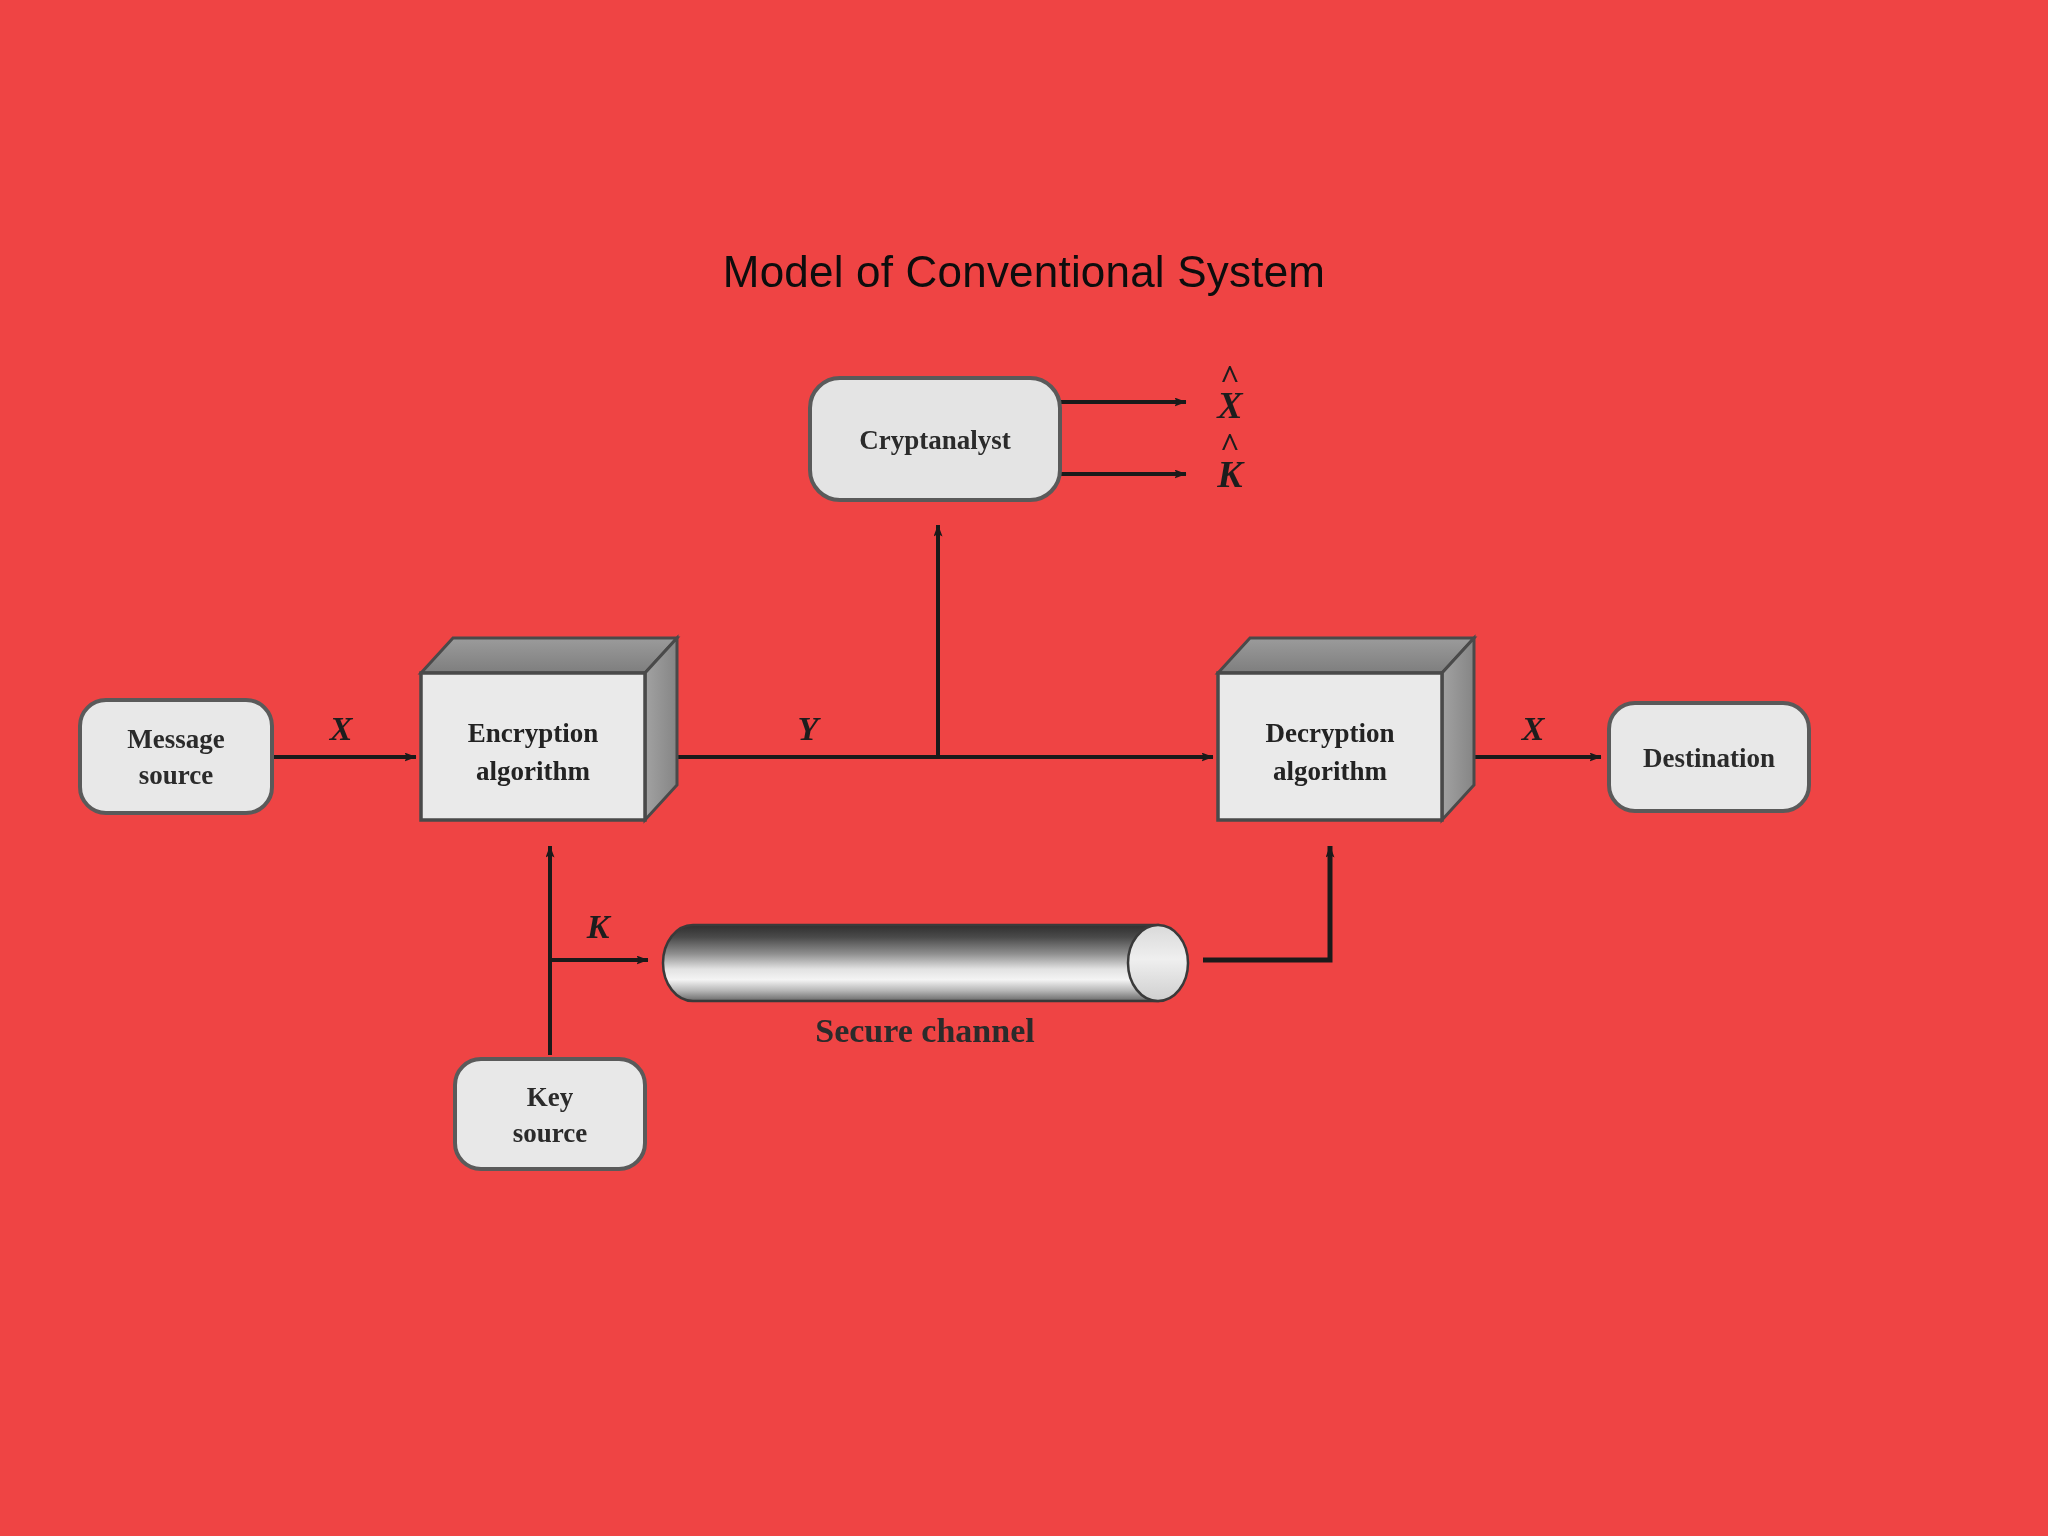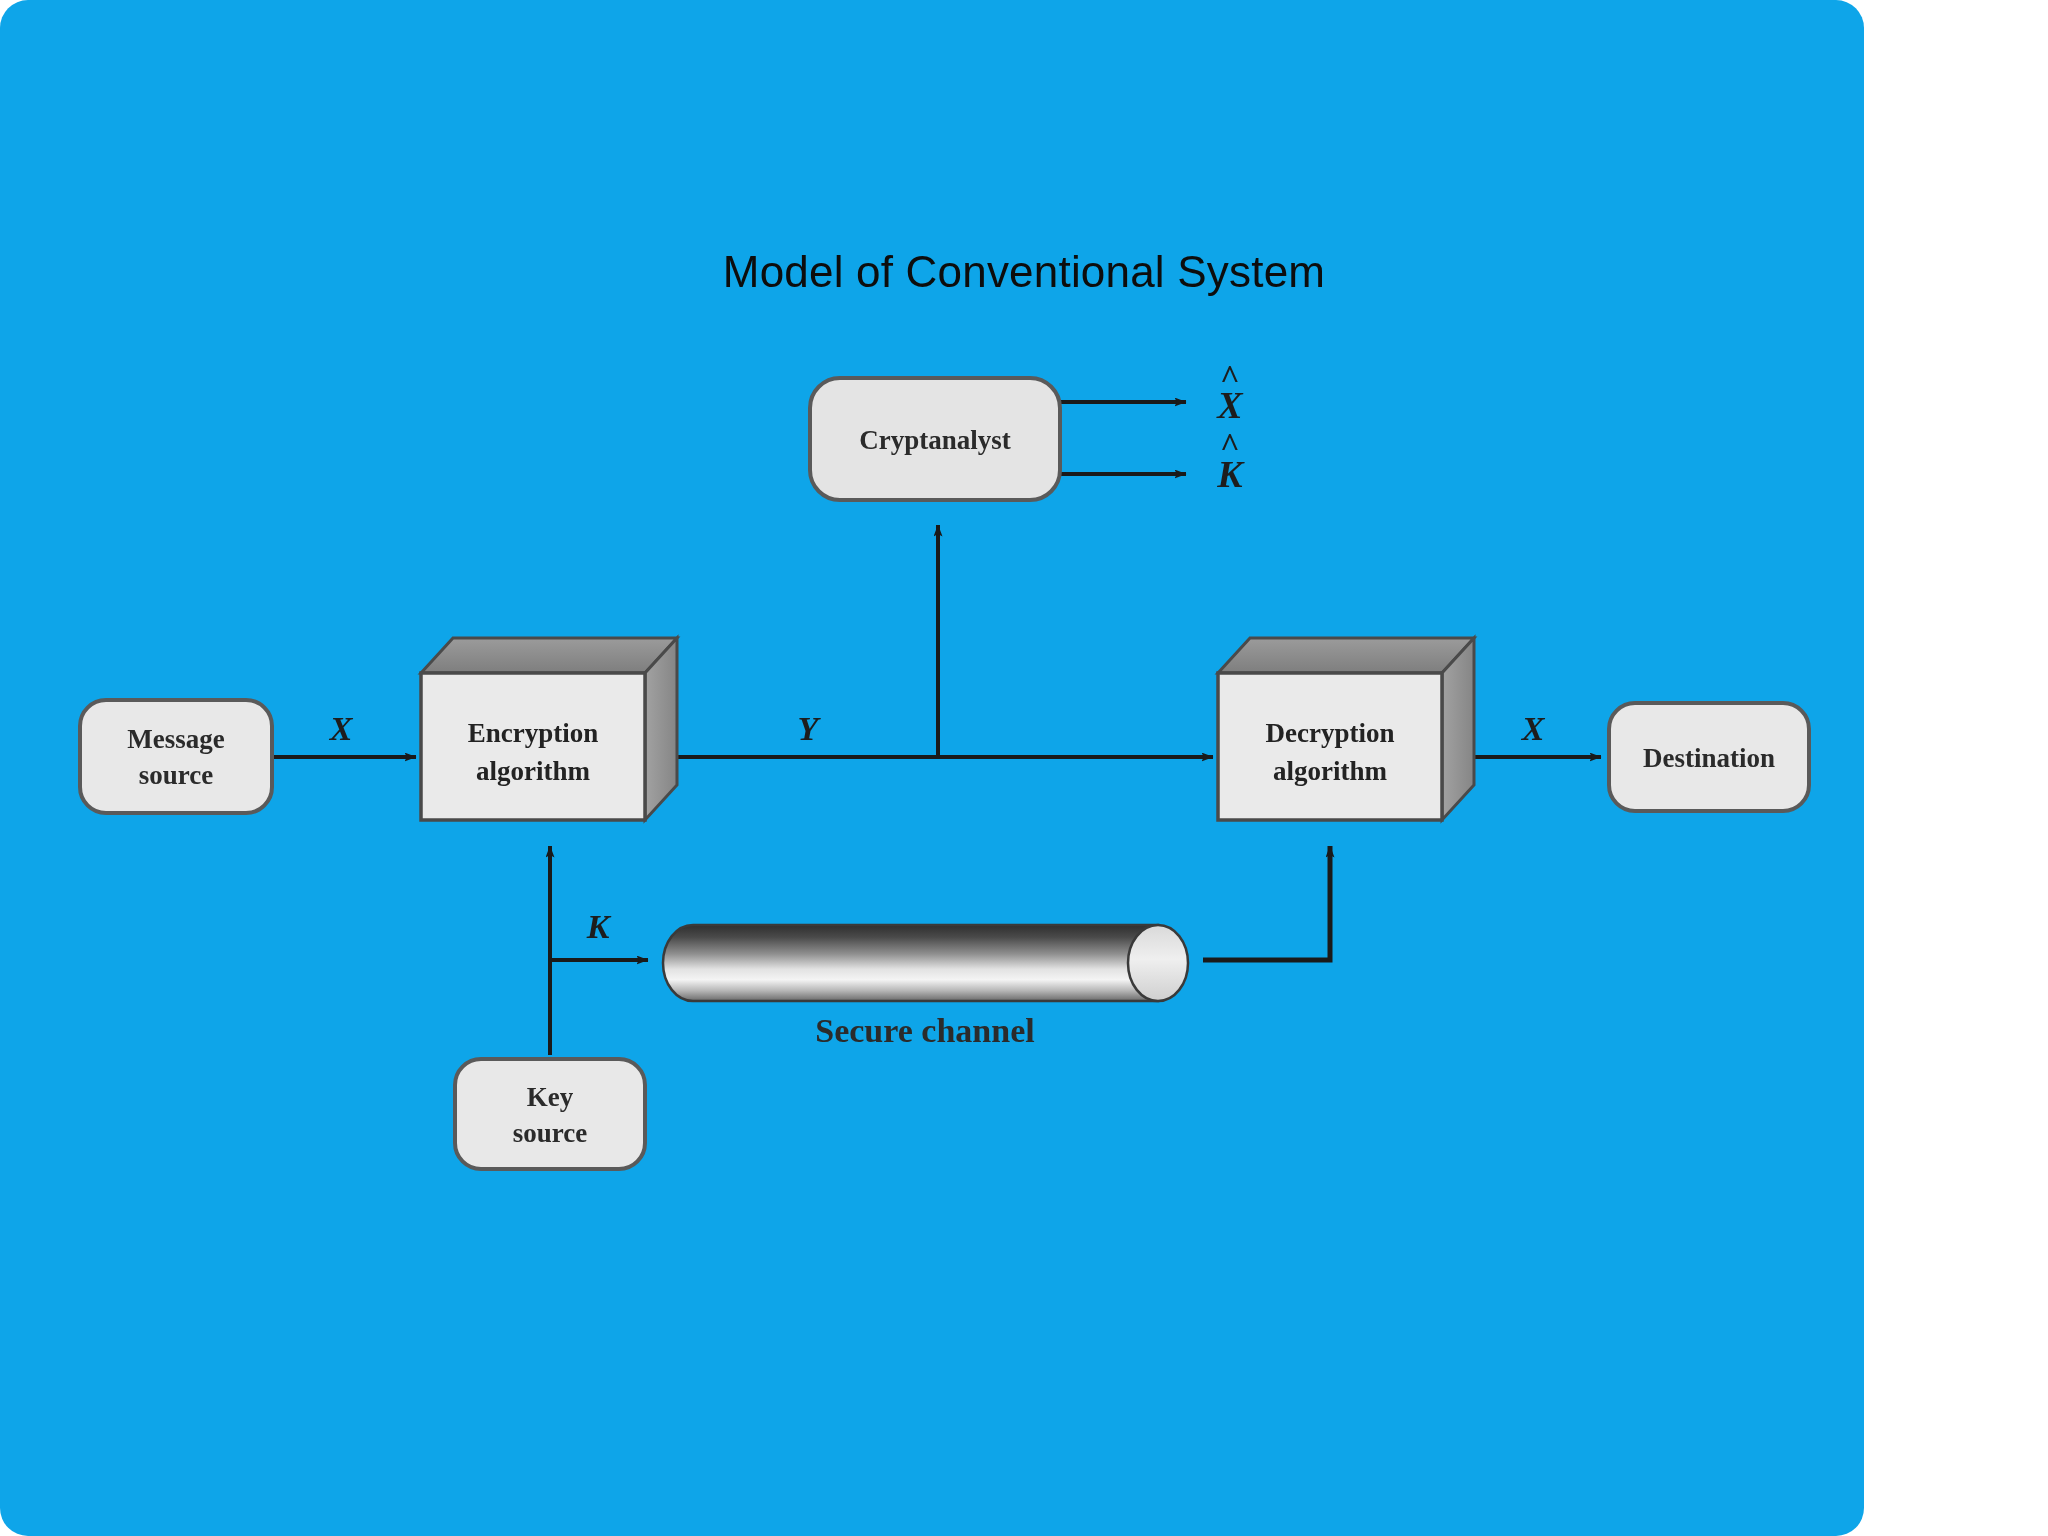--- a/index.html
+++ b/index.html
@@ -8,24 +8,23 @@
     background: #ffffff;
   }
   body {
     width: 2048px;
     height: 1536px;
     overflow: hidden;
     font-family: "Liberation Sans", sans-serif;
   }
   #slide {
     position: relative;
-    width: 1864px;
+    width: 2048px;
     height: 1536px;
-    background: #0ea5e9;
-    border-radius: 28px;
+    background: #ef4444;
   }
   #slide-title {
     position: absolute;
     left: 0;
     top: 248px;
     width: 2048px;
     text-align: center;
     font-family: "Liberation Sans", sans-serif;
     font-size: 44px;
     font-weight: 400;

